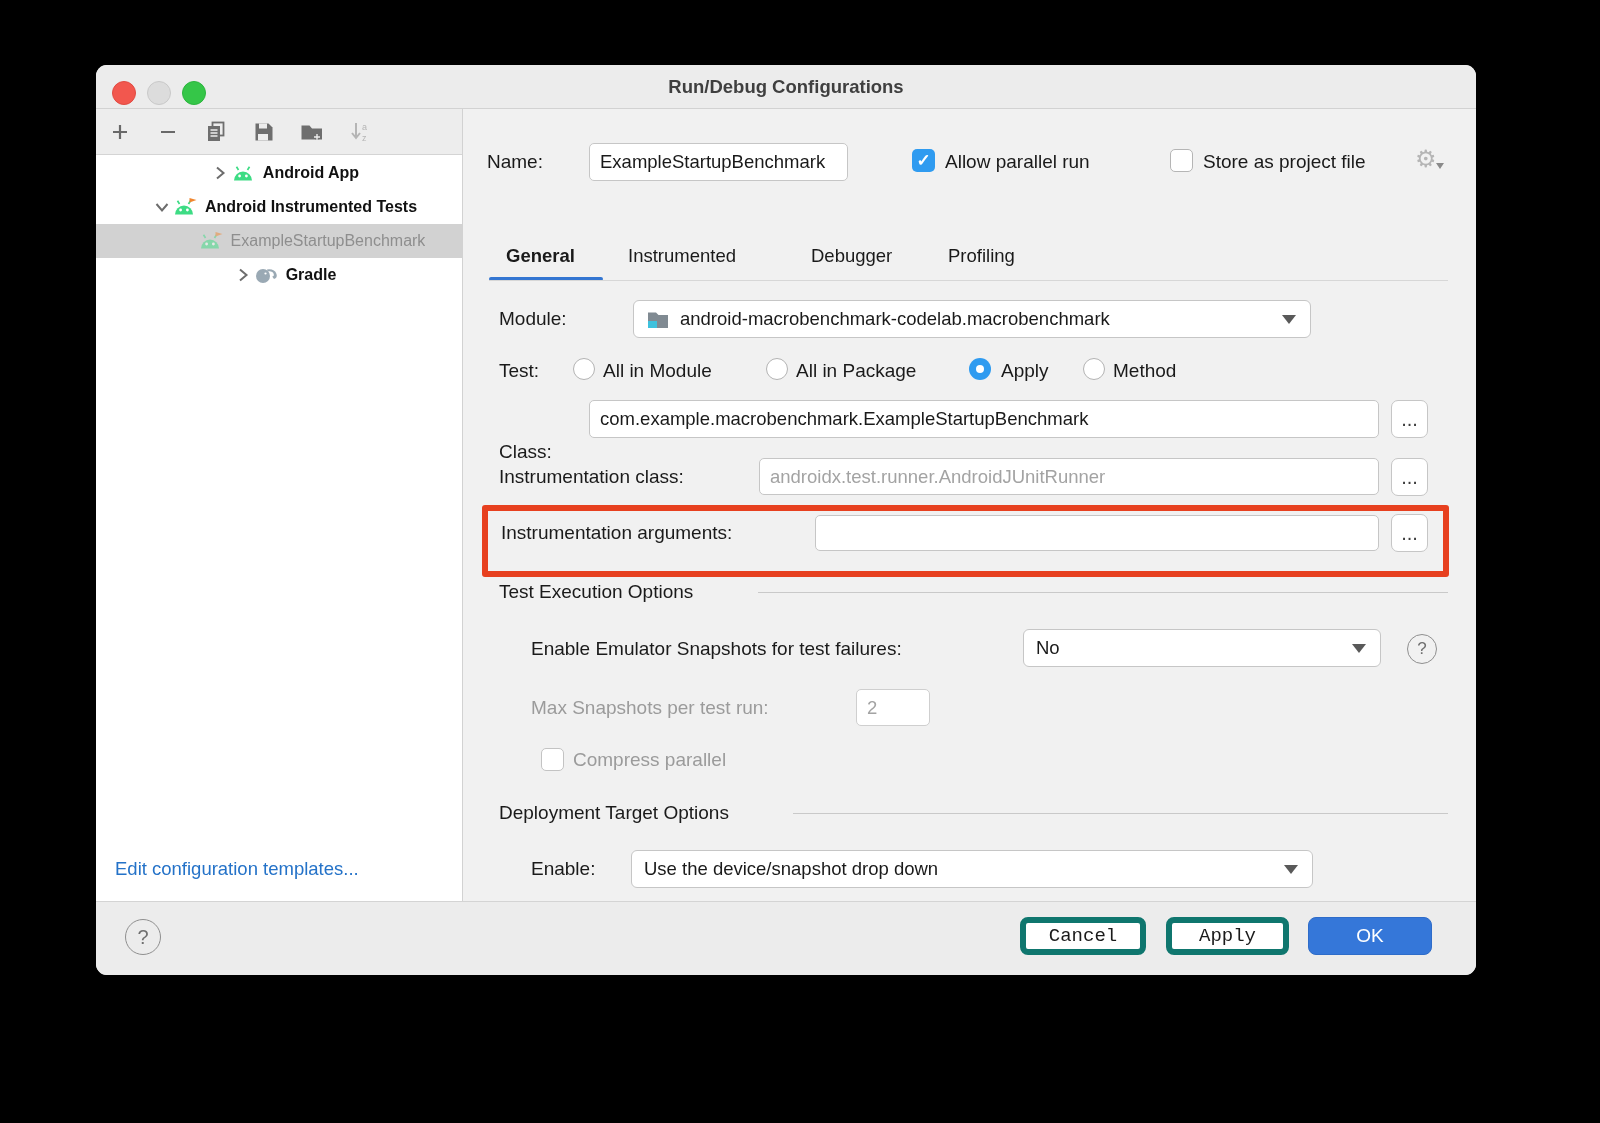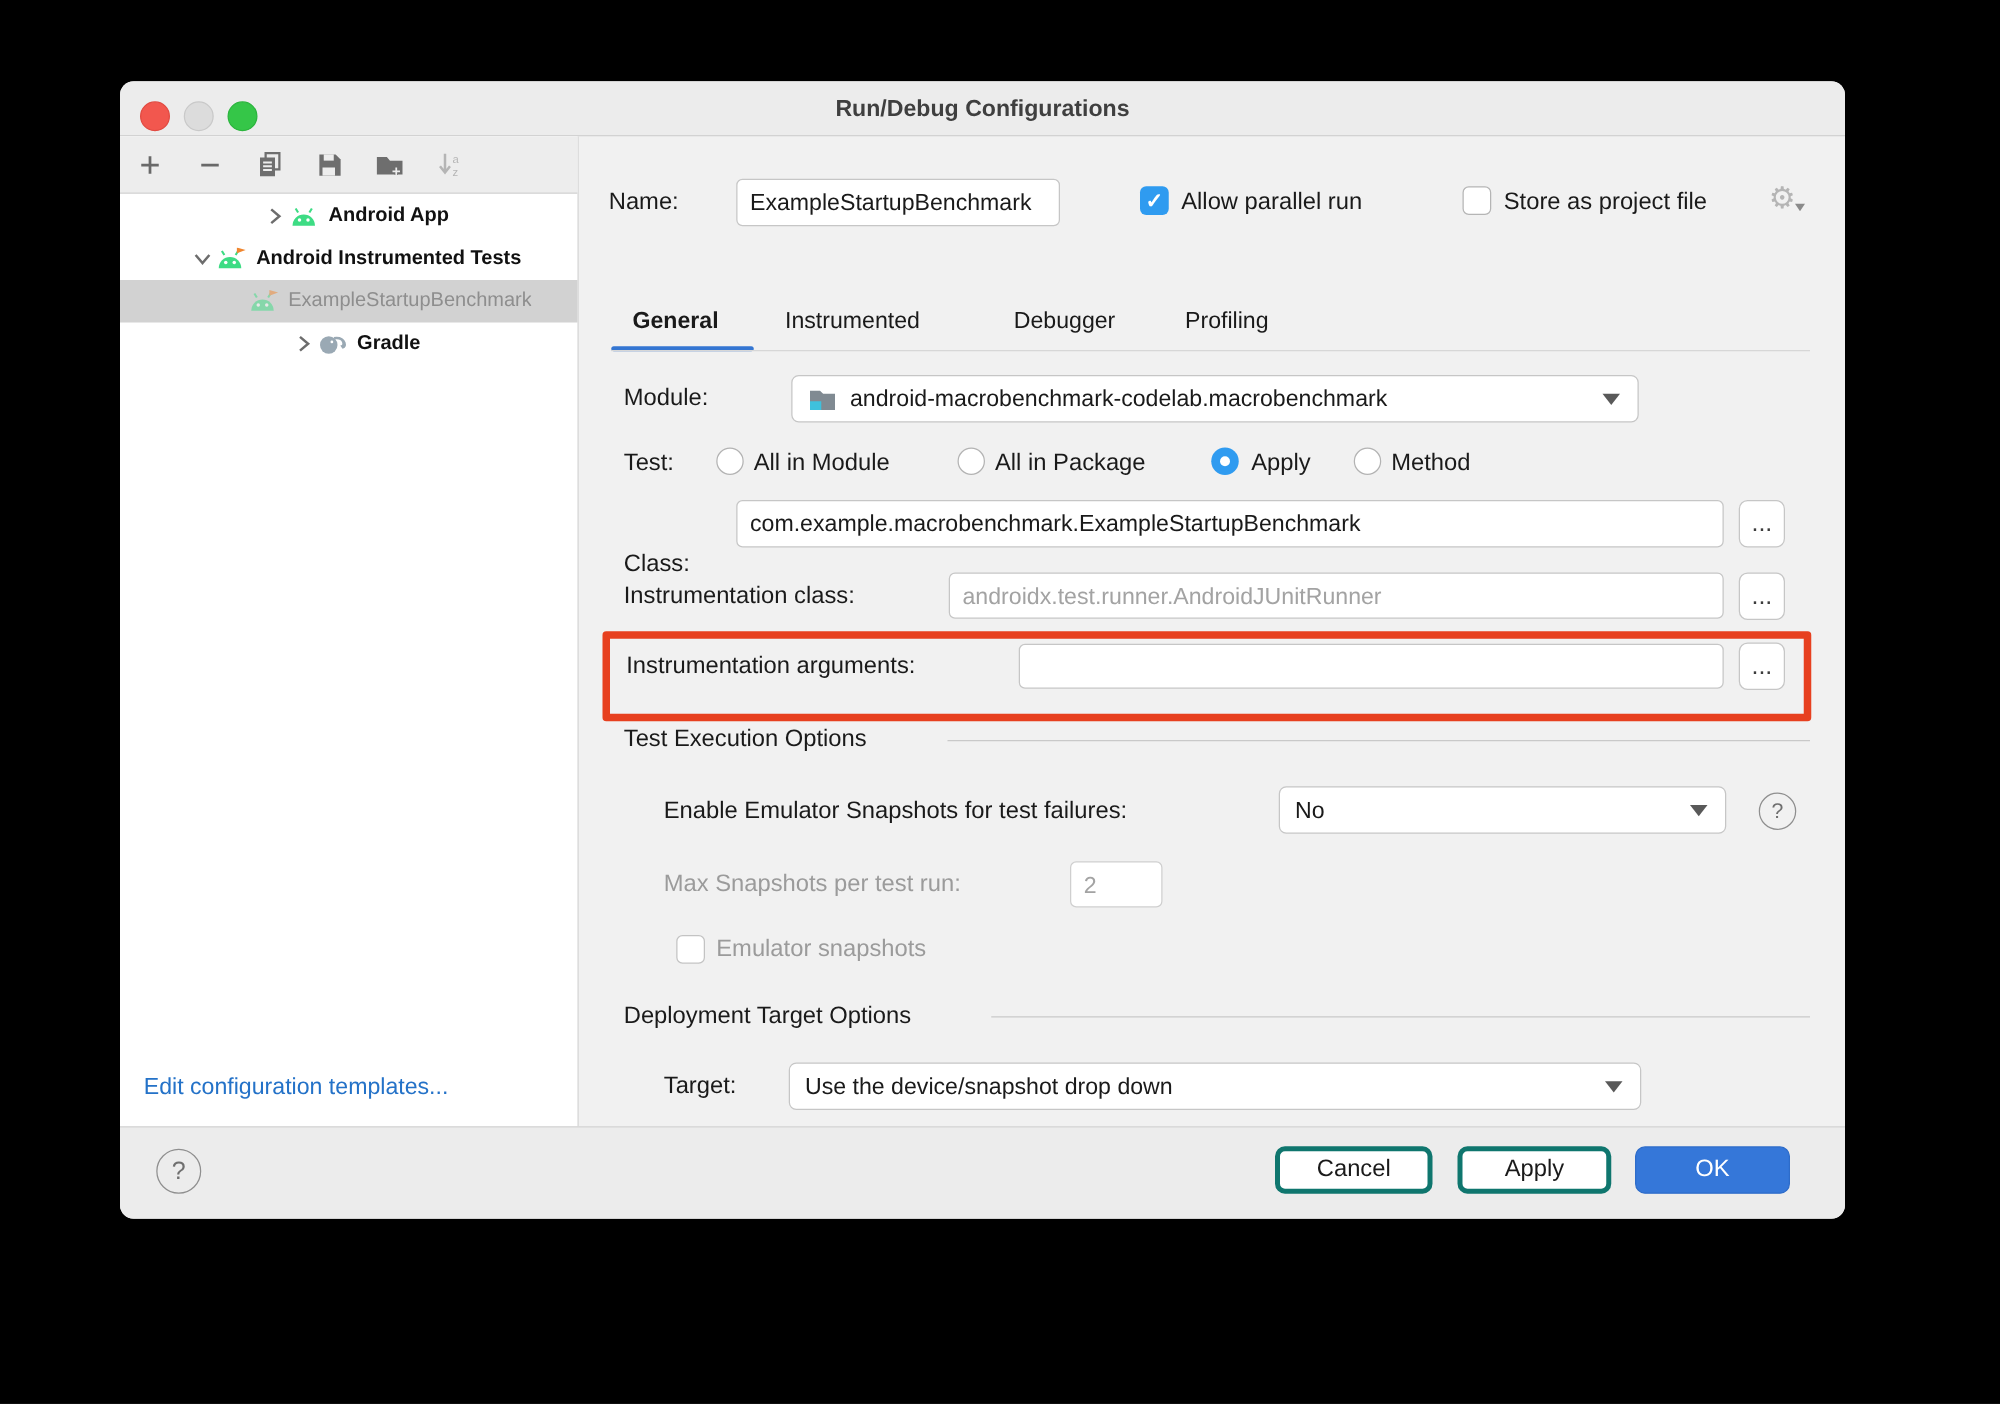--- a/index.html
+++ b/index.html
@@ -44,21 +44,21 @@
   .tab-divider{position:absolute;left:26px;top:171px;width:959px;height:1px;background:#d7d7d7;}
   .sect-line{position:absolute;height:1px;background:#c9c9c9;}
   .red-box{position:absolute;left:19px;top:396px;width:967px;height:72px;border:6px solid #e7401f;border-radius:3px;box-sizing:border-box;}
   .help-circle{position:absolute;border:1.5px solid #8f8f8f;border-radius:50%;color:#6f6f6f;display:flex;align-items:center;justify-content:center;background:transparent;}
   .dis{color:#9b9b9b;}
   .gear{position:absolute;font-size:24px;color:#b5b5b5;line-height:24px;}
   .gear::after{content:"";position:absolute;right:-7px;bottom:2px;width:0;height:0;border-left:4px solid transparent;border-right:4px solid transparent;border-top:6px solid #8a8a8a;}
   
   .footer{position:absolute;left:0;bottom:0;width:100%;height:73px;background:#ececec;border-top:1px solid #d4d4d4;}
   .btn{position:absolute;top:15px;height:38px;border-radius:8px;font-size:19px;display:flex;align-items:center;justify-content:center;box-sizing:border-box;cursor:pointer;}
-  .btn.plain{background:#fff;border:4px solid #0f766e;color:#1a1a1a;}
+  .btn.plain{background:#fff;border:6px solid #0f766e;color:#1a1a1a;font-family:Liberation Mono, monospace;}
   .btn.primary{background:#3577d9;border:1px solid #2e6cc9;color:#fff;}
 </style>
 </head>
 <body>
 
 <div class="window">
 
   <div class="titlebar">
     <span class="traffic tl-red"></span>
     <span class="traffic tl-yellow"></span>
@@ -236,26 +236,26 @@
       <div class="combo" style="left:560px;top:520px;width:358px;height:38px;">
         <span>No</span>
         <span class="arrow"></span>
       </div>
       <div class="help-circle" style="left:944px;top:525px;width:28px;height:28px;font-size:17px;">?</div>
 
       <div class="lbl dis" style="left:68px;top:588px;">Max Snapshots per test run:</div>
       <input class="field gray" style="left: 393px; top: 580px; width: 74px; height: 37px; border-color: rgb(207, 207, 207);" value="2">
 
       <span class="checkbox" style="left:78px;top:639px;border-color:#c3c3c3;"></span>
-      <div class="lbl dis" style="left:110px;top:640px;">Emulator snapshots</div>
+      <div class="lbl dis" style="left:110px;top:640px;">Compress parallel</div>
 
       <div class="lbl" style="left:36px;top:693px;">Deployment Target Options</div>
       <div class="sect-line" style="left:330px;top:704px;width:655px;"></div>
 
-      <div class="lbl" style="left:68px;top:749px;">Target:</div>
+      <div class="lbl" style="left:68px;top:749px;">Enable:</div>
       <div class="combo" style="left:168px;top:741px;width:682px;height:38px;">
         <span>Use the device/snapshot drop down</span>
         <span class="arrow"></span>
       </div>
     </div>
   </div>
 
   <div class="footer">
     <div class="help-circle" style="left:29px;top:17px;width:34px;height:34px;font-size:20px;">?</div>
     <div class="btn plain" style="right:330px;width:126px;">Cancel</div>

